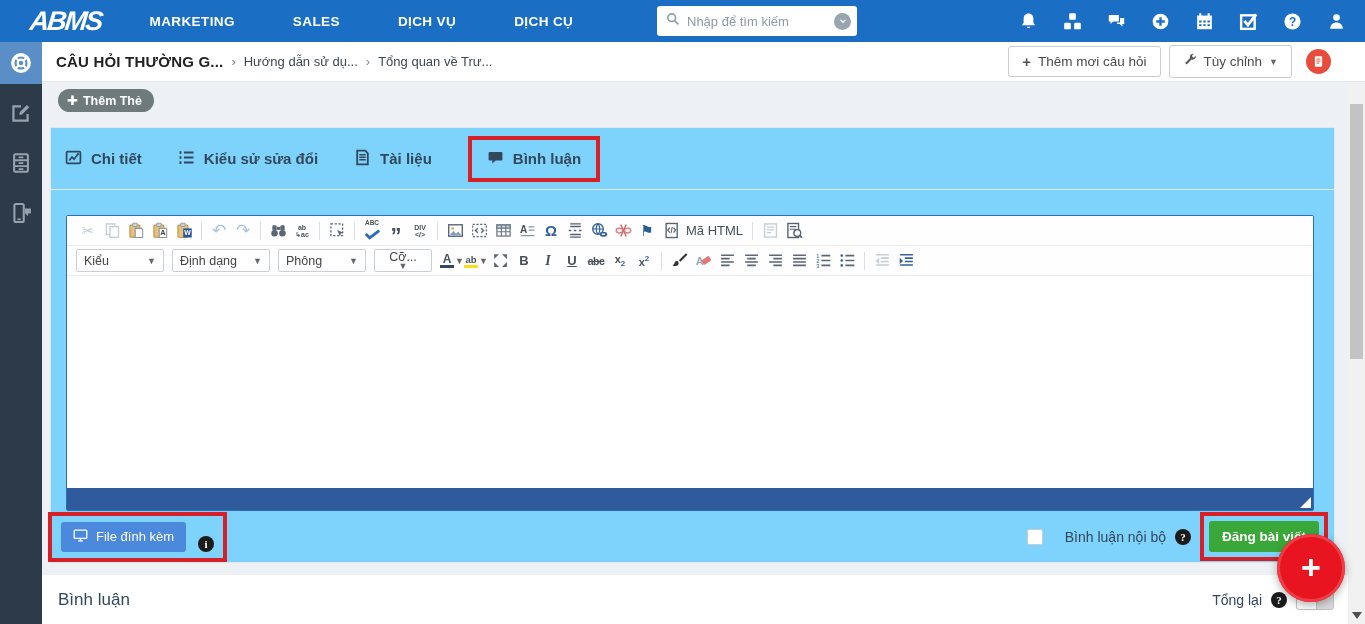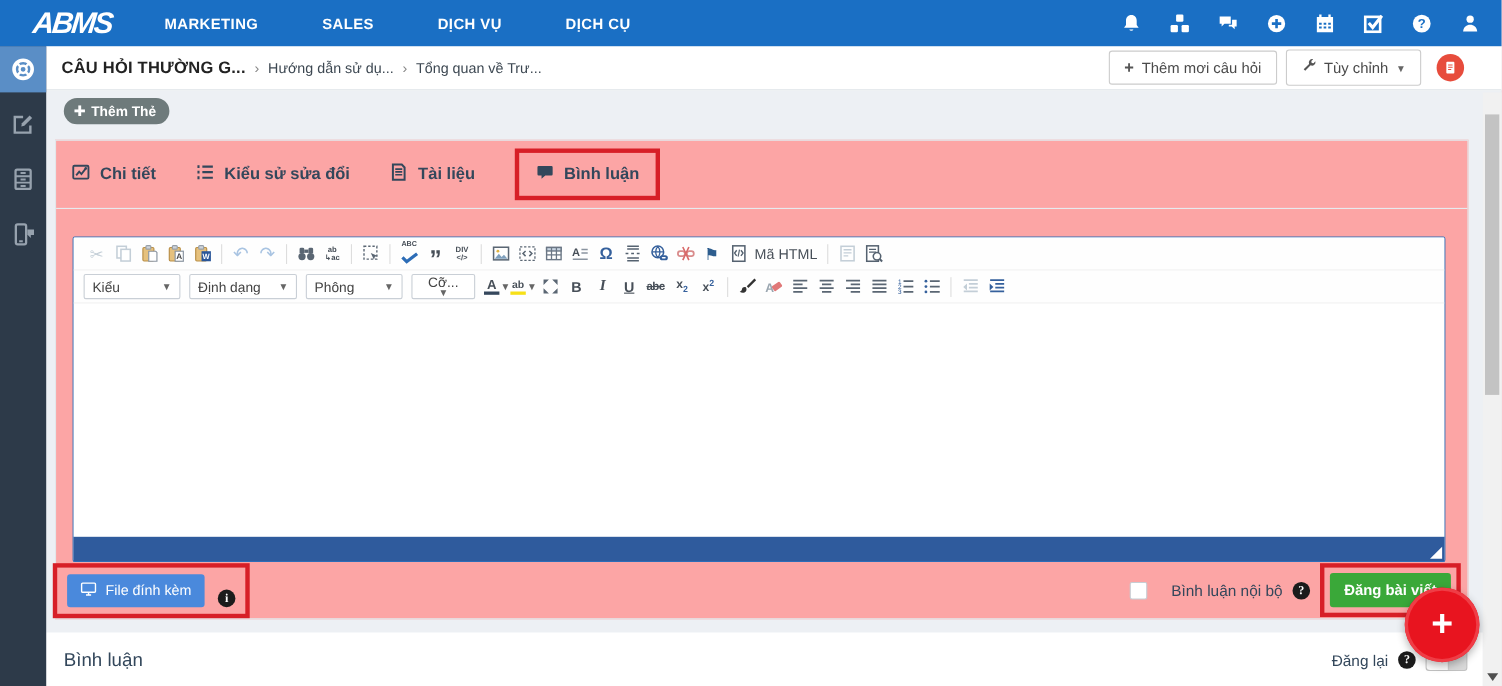--- a/index.html
+++ b/index.html
@@ -35,21 +35,21 @@
   .crumb-right { margin-left:auto; display:flex; align-items:center; gap:8px; margin-right:24px; }
   .btn-outline { display:flex; align-items:center; gap:7px; border:1px solid #ccc; border-radius:3px; background:#fff; padding:7px 13px; font-size:13.5px; color:#4a4a4a; cursor:pointer; white-space:nowrap; }
   .btn-outline .plus { font-weight:700; font-size:15px; color:#555; line-height:10px; }
   .caret { font-size:9px; color:#666; }
   .red-badge { width:25px; height:25px; border-radius:50%; background:#e74c3c; display:flex; align-items:center; justify-content:center; margin-left:6px; cursor:pointer; }
 
   .tag-pill { position:absolute; left:16px; top:47px; background:#6e7a7b; color:#fff; border-radius:12px; padding:4px 12px 4px 9px; font-size:12.5px; font-weight:700; display:flex; align-items:center; gap:5px; cursor:pointer; }
   .tag-pill .plus { font-size:13px; font-weight:700; }
 
   
-  .card { position:absolute; left:8px; top:85px; width:1285px; height:436px; background:#fca5a5; border:1px solid #e3e7ea; display:flex; flex-direction:column; }
+  .card { position:absolute; left:8px; top:85px; width:1285px; height:436px; background:#7dd3fc; border:1px solid #e3e7ea; display:flex; flex-direction:column; }
   .tabsrow { height:62px; display:flex; align-items:center; padding-left:14px; border-bottom:1px solid #e6eaee; gap:36px; }
   .tab { display:flex; align-items:center; gap:9px; font-size:15px; font-weight:600; color:#33475b; cursor:pointer; white-space:nowrap; }
   .tab svg { width:17px; height:17px; }
   .annot-box { border:4px solid #d71f27; padding:9px 15px; display:flex; align-items:center; }
 
   .editor { margin:25px 0 0 15px; width:1248px; height:296px; border:1px solid #2d6db7; background:#fff; display:flex; flex-direction:column; border-radius:2px; }
   .tbrow { display:flex; align-items:center; padding:0 9px; height:30px; border-bottom:1px solid #ededed; flex:none; background:#fefefe; }
   .tbi { width:24px; height:24px; display:flex; align-items:center; justify-content:center; color:#5a6673; cursor:pointer; flex:none; font-size:14px; }
   .tbi svg { width:17px; height:17px; }
   .tsep { width:1px; height:18px; background:#ddd; margin:0 5px; flex:none; }
@@ -102,20 +102,34 @@
 <body>
 
 <div class="topbar">
   <div class="logo">ABMS</div>
   <div class="menu" id="menu">
       <span class="menu-item">MARKETING</span>
       <span class="menu-item">SALES</span>
       <span class="menu-item">DỊCH VỤ</span>
       <span class="menu-item">DỊCH CỤ</span>
     </div>
+  <div class="searchbox">
+    <span><svg width="14" height="14" viewBox="0 0 16 16">
+          <g fill="none" stroke="#8a9aa6" stroke-width="1.8">
+            <circle cx="6.5" cy="6.5" r="4.4"></circle>
+            <path d="M10 10l4.2 4.2"></path>
+          </g>
+        </svg></span>
+    <input placeholder="Nhập để tìm kiếm" style="">
+    <span class="search-chev">
+        <svg width="10" height="10" viewBox="0 0 16 16">
+          <path d="M4 6l4 4 4-4" stroke="#fff" stroke-width="2.4" fill="none"></path>
+        </svg>
+      </span>
+  </div>
   <div class="top-icons" id="top-icons">
       <div class="top-ic">
         <svg viewBox="0 0 16 16">
           <path d="M8 1.3c-2.7 0-4.1 2-4.1 4.4V9L2.4 11.2h11.2L12.1 9V5.7c0-2.4-1.4-4.4-4.1-4.4z" fill="#fff"></path>
           <path d="M6.4 12.4a1.7 1.7 0 0 0 3.2 0z" fill="#fff"></path>
         </svg>
       </div>
       <div class="top-ic">
         <svg viewBox="0 0 16 16">
           <g fill="#fff">
@@ -576,21 +590,21 @@
         <div class="post-annot">
           <button class="btn-post">Đăng bài viết</button>
         </div>
       </div>
     </div>
   </div>
 
   <div class="commentsbar">
     <span class="comments-title">Bình luận</span>
     <div class="comments-right">
-      <span class="lbl">Đăng lại</span>
+      <span class="lbl">Tổng lại</span>
       <span class="circ-dark">?</span>
       <div class="toggle">
           <div class="knob"></div>
         </div>
     </div>
   </div>
 </div>
 
 <div class="scrollbar">
   <div class="scroll-thumb"></div>

